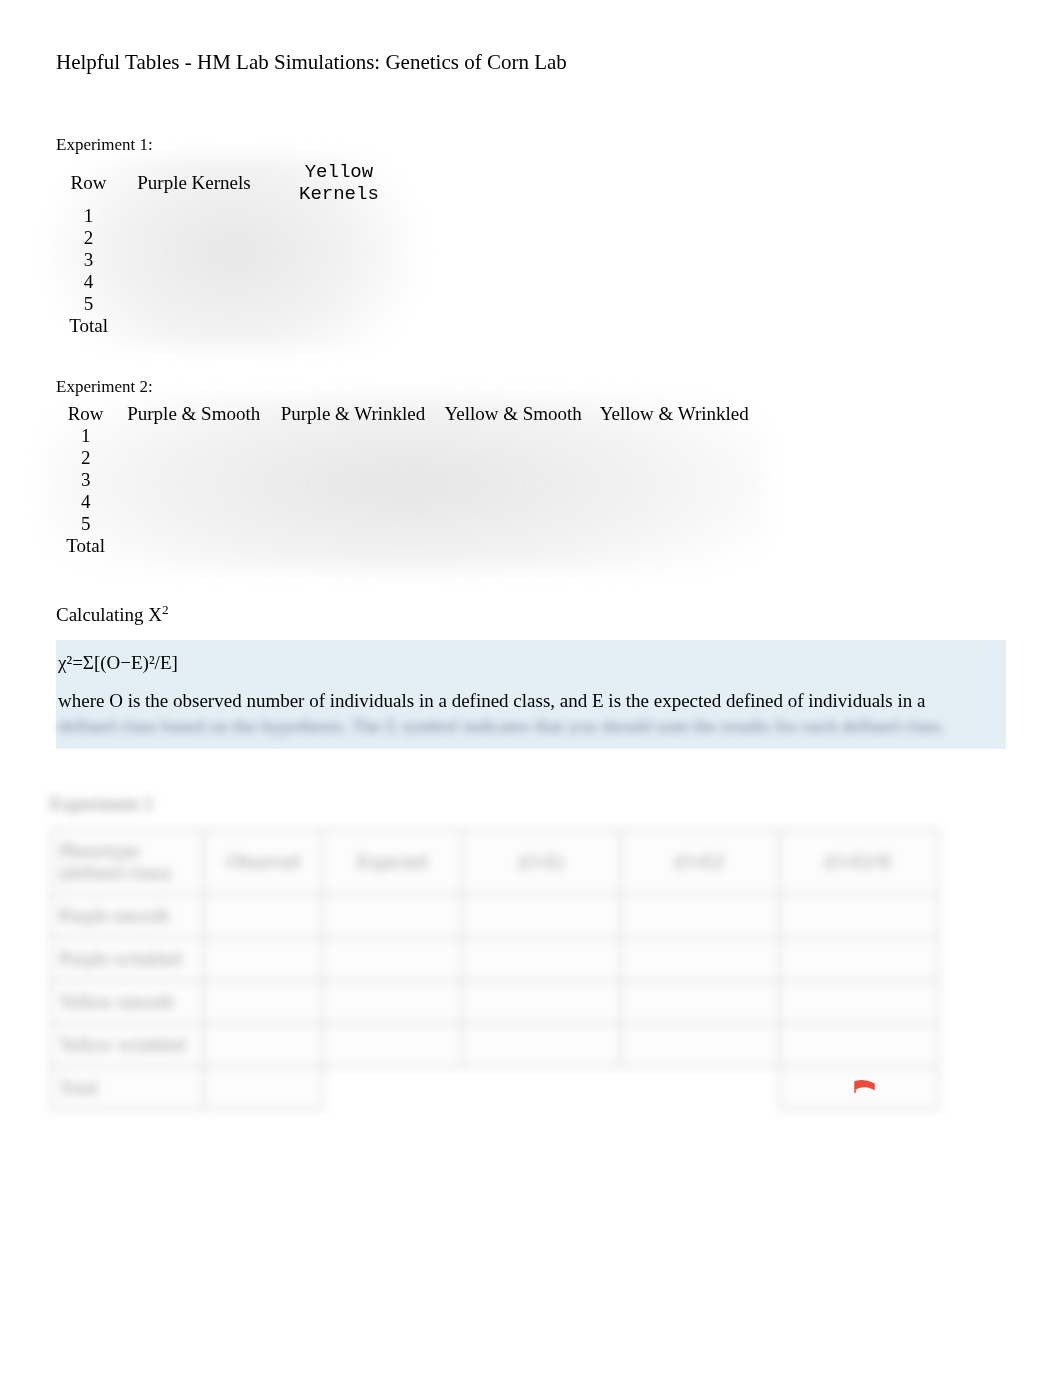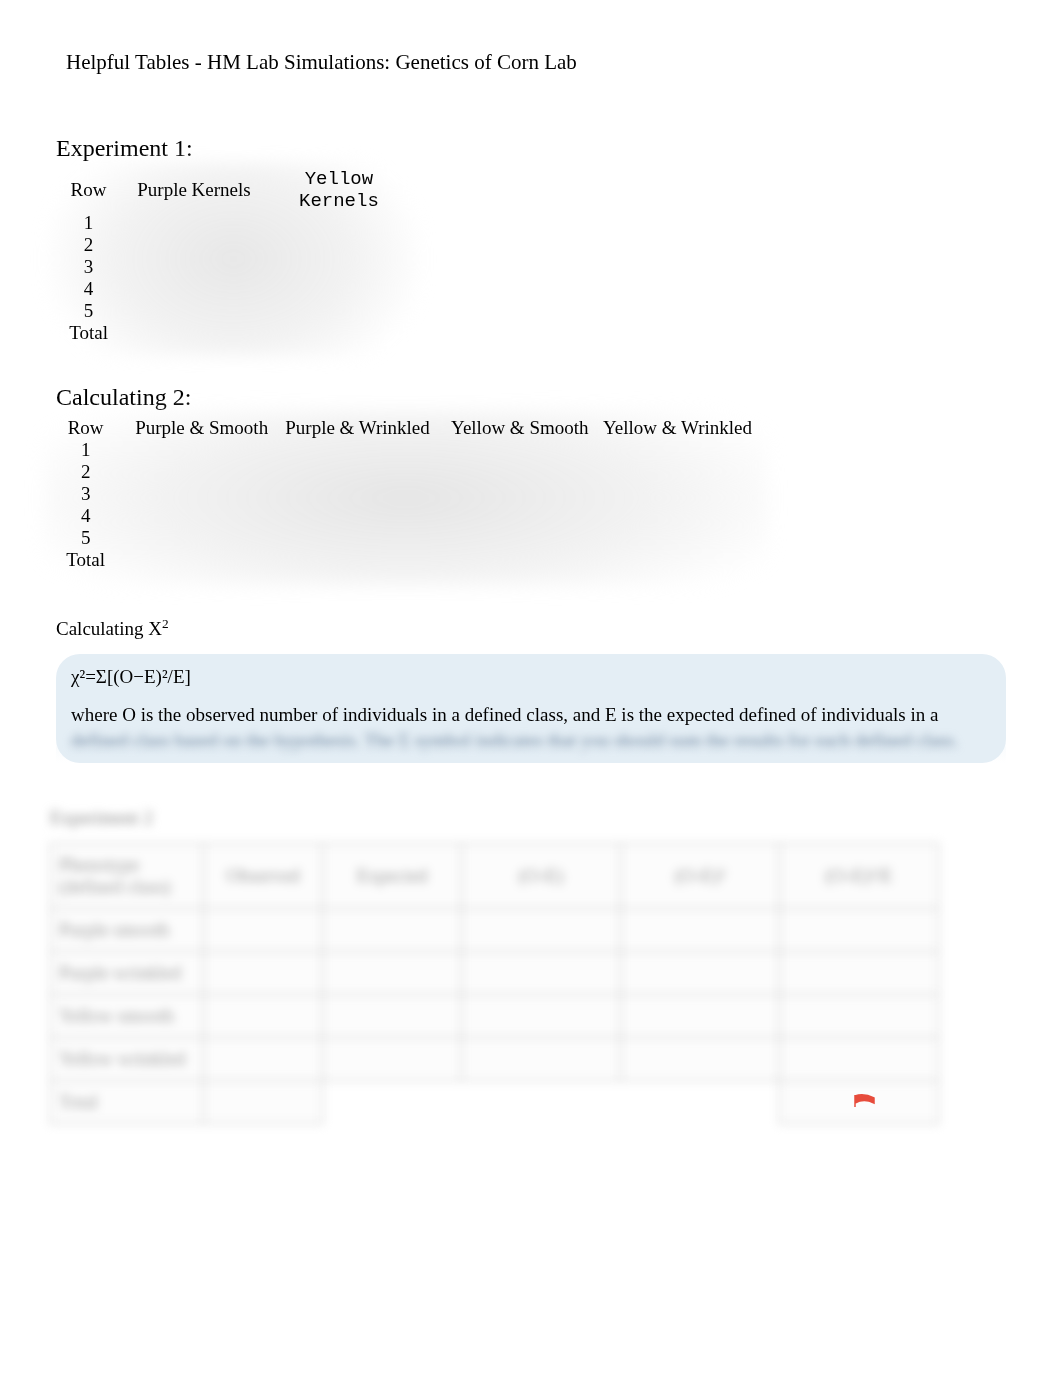--- a/index.html
+++ b/index.html
@@ -11,24 +11,23 @@
     background: #fff;
     width: 1062px;
   }
   .page {
     padding: 50px 56px 60px 56px;
     position: relative;
   }
   .title {
     font-size: 21px;
     margin-bottom: 60px;
-    margin-left: 10px;
   }
   .sect-label {
-    font-size: 24px;
+    font-size: 17px;
     margin-bottom: 6px;
     margin-top: 36px;
   }
 
   
   .tbl1-wrap {
     position: relative;
     width: 355px;
     margin-bottom: 40px;
   }
@@ -77,21 +76,21 @@
     z-index: 1;
   }
   .tbl2 th, .tbl2 td {
     font-weight: normal;
     padding: 0 4px;
     height: 22px;
     text-align: center;
     white-space: nowrap;
   }
   .tbl2 th:nth-child(1), .tbl2 td:nth-child(1) { width: 60px; }
-  .tbl2 th:nth-child(n+2), .tbl2 td:nth-child(n+2) { width: 160px; text-align: right; }
+  .tbl2 th:nth-child(n+2), .tbl2 td:nth-child(n+2) { width: 160px; }
   .blur-shadow-2 {
     position: absolute;
     left: -12px;
     top: -6px;
     right: -12px;
     bottom: -14px;
     background: radial-gradient(ellipse 75% 95% at 50% 50%, rgba(228,228,228,0.95) 0%, rgba(240,240,240,0.85) 45%, rgba(255,255,255,0) 78%);
     filter: blur(9px);
     z-index: 0;
     pointer-events: none;
@@ -101,26 +100,25 @@
 
   .calc-label {
     font-size: 19px;
     margin-bottom: 14px;
     margin-top: 45px;
   }
   .sup { font-size: 0.7em; vertical-align: super; }
 
   .formula-box {
     background: #e4eef5;
-    padding: 10px 4px 10px 15px;
+    padding: 10px 4px 10px 2px;
     font-size: 19px;
     line-height: 1.35;
     position: relative;
     margin-bottom: 50px;
-    border-radius: 24px;
   }
   .formula-box .blur-bottom {
     position: absolute;
     left: 0;
     right: 0;
     bottom: 0;
     height: 22px;
     background: linear-gradient(to bottom, rgba(228,238,245,0) 0%, rgba(228,238,245,0.2) 30%, rgba(228,238,245,0.0) 100%);
     pointer-events: none;
   }
@@ -227,21 +225,21 @@
           </tr>
       <tr>
             <td class="rowcell">Total</td>
             <td class="blurred"></td>
             <td class="blurred"></td>
           </tr>
     </tbody>
       </table>
   </div>
 
-  <div class="sect-label">Calculating 2:</div>
+  <div class="sect-label">Experiment 2:</div>
   <div class="tbl2-wrap">
     <div class="blur-shadow-2"></div>
     <table class="tbl2">
       <tbody>
           <tr>
         <th>Row</th>
         <th>Purple &amp; Smooth</th>
         <th>Purple &amp; Wrinkled</th>
         <th>Yellow &amp; Smooth</th>
         <th>Yellow &amp; Wrinkled</th>

